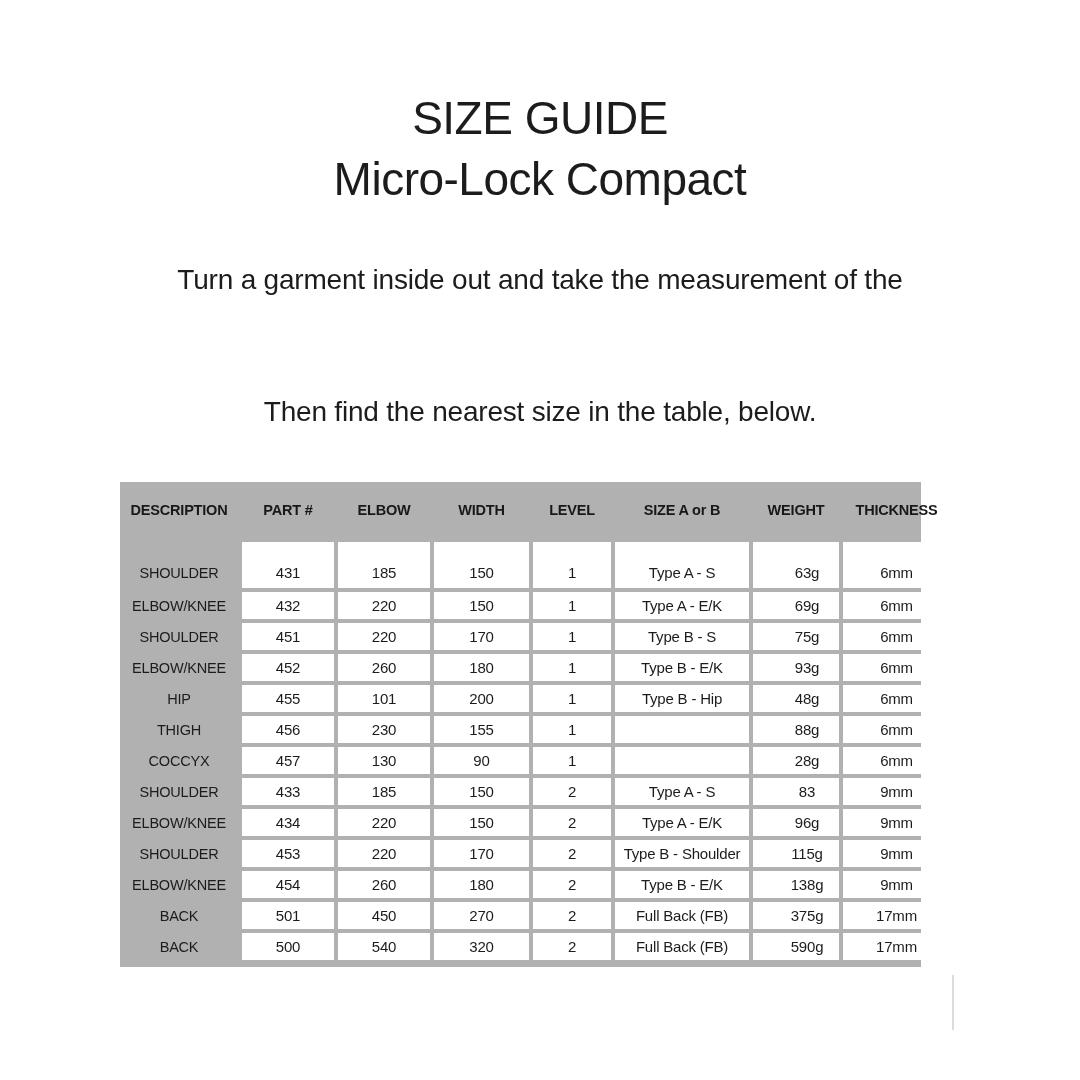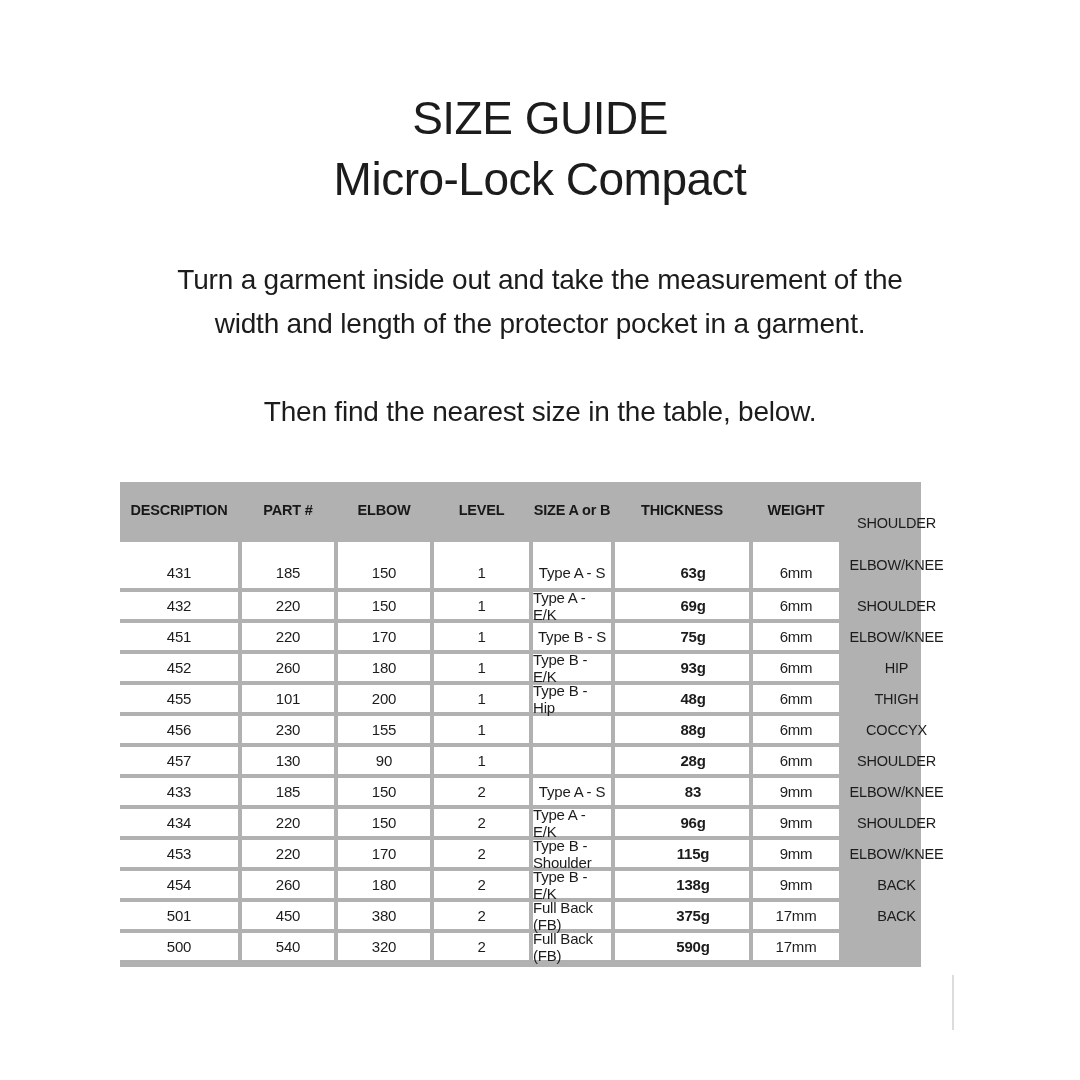--- a/index.html
+++ b/index.html
@@ -33,51 +33,51 @@
     display:flex;align-items:center;justify-content:center;
     font-size:14.5px;font-weight:700;letter-spacing:-0.2px;color:#181818;
     background:transparent;
   }
   .cell{
     background:#ffffff;display:flex;align-items:center;justify-content:center;
     font-size:15px;letter-spacing:-0.2px;color:#1c1c1c;
   }
   .cell.first{align-items:flex-end;padding-bottom:7px;}
   .cell.desc{background:transparent;font-size:14.5px;text-align:right;}
-  .cell.wcol{font-weight:700;padding-left:22px;}
+  .cell.wcol{font-weight:400;padding-left:22px;}
   .edge-line{
     position:absolute;left:952px;top:975px;width:2px;height:55px;background:#dcdcdc;
   }
 </style>
 </head>
 <body>
 
 <div class="titles">
   <div>SIZE GUIDE</div>
   <div>Micro-Lock Compact</div>
 </div>
 
 <div class="instructions">
   <div>Turn a garment inside out and take the measurement of the</div>
-  <div>width and length of the protector pocket in a garment.</div>
 </div>
 
 <div class="instructions-2">
   <div>Then find the nearest size in the table, below.</div>
 </div>
 
 <div class="size-table">
   <div class="grid">
       <div class="hcell">DESCRIPTION</div>
       <div class="hcell">PART #</div>
       <div class="hcell">ELBOW</div>
+      <div class="hcell">WIDTH</div>
       <div class="hcell">LEVEL</div>
       <div class="hcell">SIZE A or B</div>
+      <div class="hcell">WEIGHT</div>
       <div class="hcell">THICKNESS</div>
-      <div class="hcell">WEIGHT</div>
       <div class="cell desc first">SHOULDER</div>
       <div class="cell first">431</div>
       <div class="cell first">185</div>
       <div class="cell first">150</div>
       <div class="cell first">1</div>
       <div class="cell first">Type A - S</div>
       <div class="cell wcol first">63g</div>
       <div class="cell first">6mm</div>
       <div class="cell desc">ELBOW/KNEE</div>
       <div class="cell">432</div>
@@ -155,21 +155,21 @@
       <div class="cell">454</div>
       <div class="cell">260</div>
       <div class="cell">180</div>
       <div class="cell">2</div>
       <div class="cell">Type B - E/K</div>
       <div class="cell wcol">138g</div>
       <div class="cell">9mm</div>
       <div class="cell desc">BACK</div>
       <div class="cell">501</div>
       <div class="cell">450</div>
-      <div class="cell">380</div>
+      <div class="cell">270</div>
       <div class="cell">2</div>
       <div class="cell">Full Back (FB)</div>
       <div class="cell wcol">375g</div>
       <div class="cell">17mm</div>
       <div class="cell desc">BACK</div>
       <div class="cell">500</div>
       <div class="cell">540</div>
       <div class="cell">320</div>
       <div class="cell">2</div>
       <div class="cell">Full Back (FB)</div>

